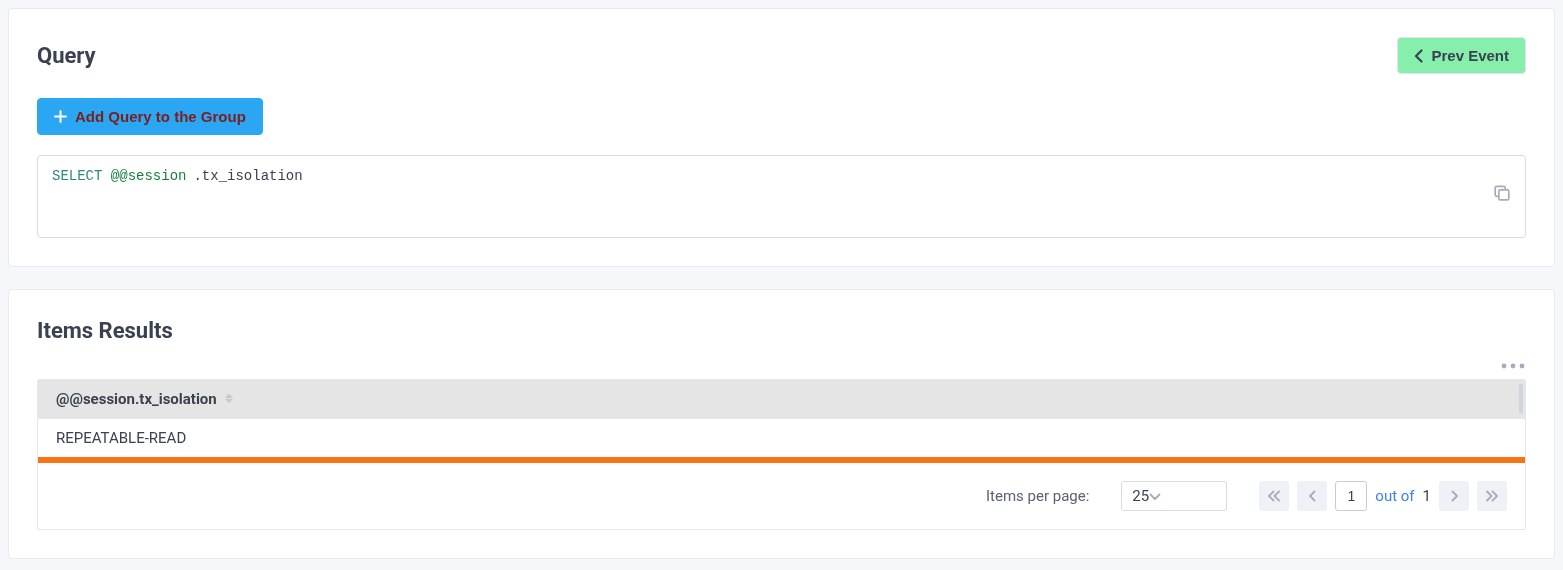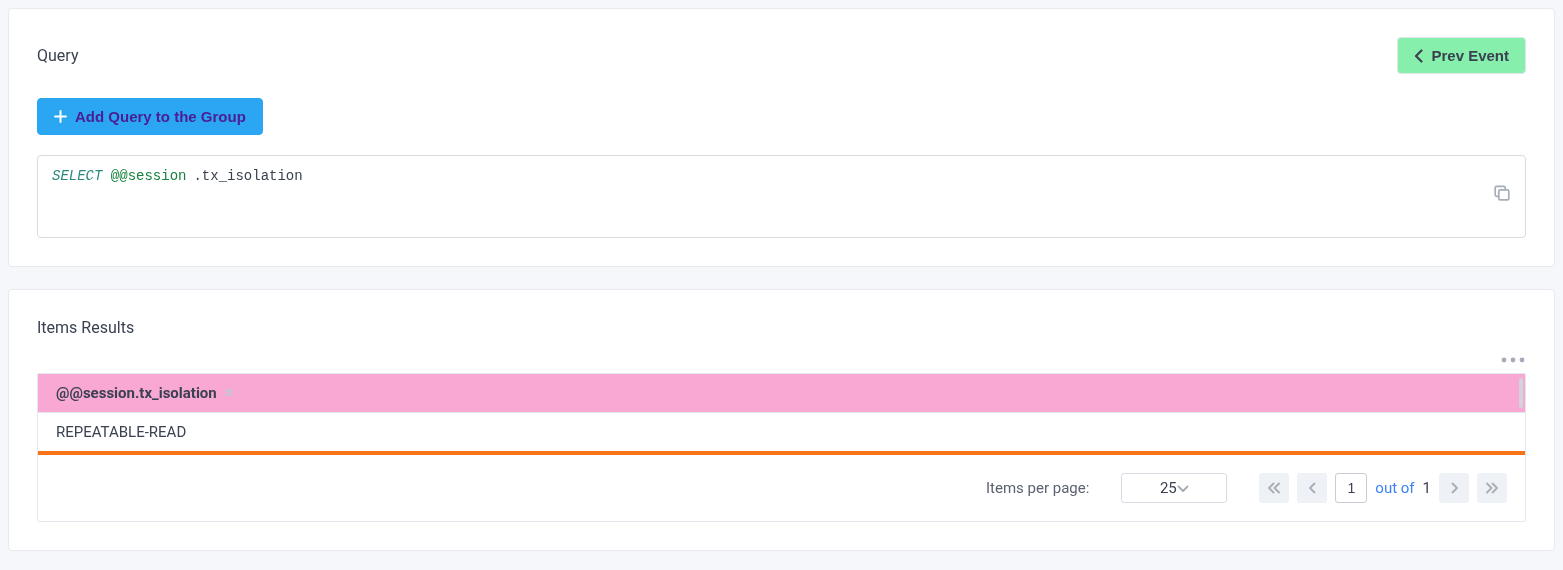--- a/index.html
+++ b/index.html
@@ -18,56 +18,56 @@
     padding: 28px;
     margin-bottom: 22px;
   }
   .panel-header {
     display: flex;
     justify-content: space-between;
     align-items: center;
     margin-bottom: 24px;
   }
   .panel-title {
-    font-size: 16px;
-    font-weight: 400;
+    font-size: 22px;
+    font-weight: 700;
     color: #3a4151;
   }
   .nav-buttons { display: flex; gap: 12px; }
   .btn {
     display: inline-flex;
     align-items: center;
     gap: 8px;
     padding: 9px 16px;
     border-radius: 4px;
     font-size: 15px;
     font-weight: 600;
     cursor: pointer;
     border: 1px solid #e1e4ea;
     background: #86efac;
     color: #3a4151;
   }
   .btn-primary {
     background: #2aa6f2;
     border-color: #2aa6f2;
-    color: #4c1d95;
+    color: #7f1d1d;
   }
   .btn svg { flex-shrink: 0; }
   .code-box {
     position: relative;
     border: 1px solid #d7dbe2;
     border-radius: 4px;
     padding: 11px 50px 11px 14px;
     font-family: "SFMono-Regular", Consolas, "Liberation Mono", Menlo, monospace;
     font-size: 14px;
     line-height: 1.4;
     white-space: pre;
     background: #fff;
   }
-  .code-kw { color: #2b8a7b; font-style: italic; }
+  .code-kw { color: #2b8a7b; }
   .code-var { color: #15803d; }
   .code-plain { color: #3a4151; margin-left: 7px; }
   .copy-icon {
     position: absolute;
     right: 14px;
     top: 50%;
     transform: translateY(-50%);
     cursor: pointer;
     color: #a6adb8;
   }
@@ -78,21 +78,21 @@
   }
   .more-icon {
     cursor: pointer;
     color: #a6adb8;
   }
   .results-table {
     border: 1px solid #e4e7ed;
     border-radius: 2px;
   }
   .results-header {
-    background: #f9a8d4;
+    background: #e5e5e5;
     padding: 10px 18px;
     font-size: 15px;
     font-weight: 700;
     color: #3a4151;
     border-bottom: 1px solid #e4e7ed;
     display: flex;
     align-items: center;
     gap: 8px;
     position: relative;
   }
@@ -115,35 +115,35 @@
     width: 0; height: 0;
     border-left: 4px solid transparent;
     border-right: 4px solid transparent;
   }
   .sort-icon .up { border-bottom: 4px solid #c2c8d2; }
   .sort-icon .down { border-top: 4px solid #c2c8d2; }
   .results-row {
     padding: 10px 18px;
     font-size: 15px;
     color: #3a4151;
-    border-bottom: 4px solid #f97316;
+    border-bottom: 6px solid #f97316;
   }
   .results-footer {
     padding: 18px 18px;
     display: flex;
     justify-content: flex-end;
     align-items: center;
     gap: 32px;
     font-size: 15px;
     color: #5b6270;
   }
   .per-page-select {
     display: inline-flex;
     align-items: center;
-    justify-content: center;
+    justify-content: flex-start;
     border: 1px solid #d7dbe2;
     border-radius: 3px;
     padding: 5px 10px;
     min-width: 106px;
     cursor: pointer;
     color: #3a4151;
   }
   .per-page-select .chev { color: #a6adb8; }
   .pager {
     display: inline-flex;

